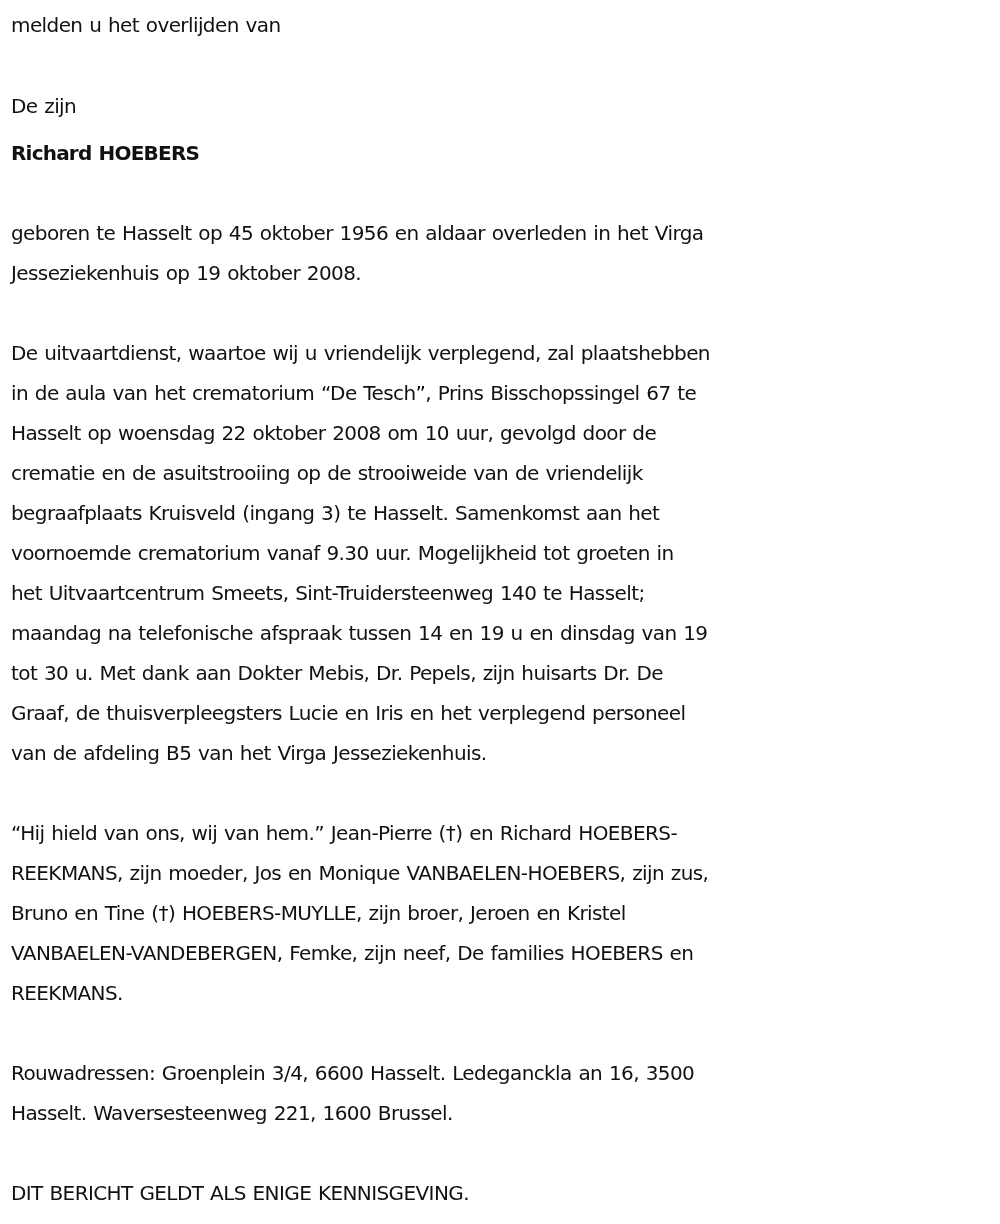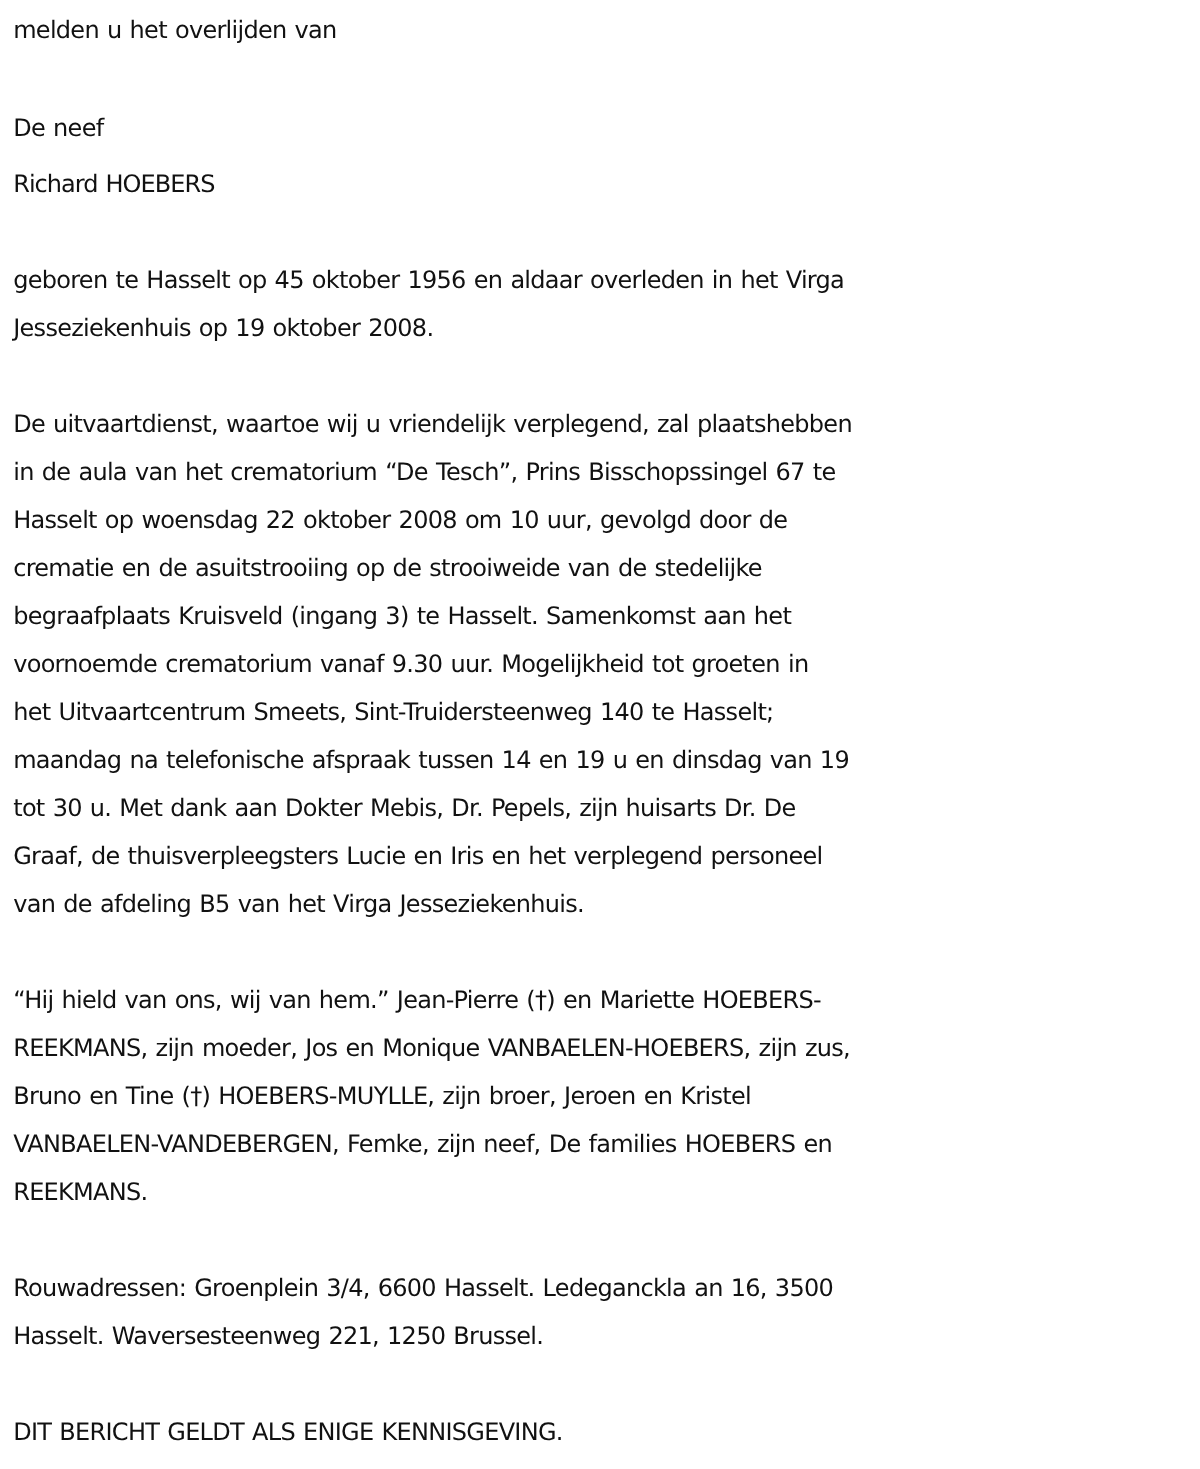--- a/index.html
+++ b/index.html
@@ -25,59 +25,59 @@
       position: absolute;
       left: 0;
       white-space: nowrap;
       font-size: 20px;
       line-height: 40px;
       height: 40px;
       letter-spacing: -0.6px;
       word-spacing: 1px;
     }
     .bold {
-      font-weight: normal;
+      font-weight: bold;
       letter-spacing: -0.8px;
     }
   </style>
 </head>
 <body>
 
 <div class="doc">
   <div class="line" style="top:5px">melden u het overlijden van</div>
 
-  <div class="line" style="top:86px">De neef</div>
+  <div class="line" style="top:86px">De zijn</div>
   <div class="line bold" style="top:133px">Richard HOEBERS</div>
 
   <div>
     <div class="line" style="top:213px">geboren te Hasselt op 45 oktober 1956 en aldaar overleden in het Virga</div>
     <div class="line" style="top:253px">Jesseziekenhuis op 19 oktober 2008.</div>
   </div>
 
   <div>
     <div class="line" style="top:333px">De uitvaartdienst, waartoe wij u vriendelijk verplegend, zal plaatshebben</div>
     <div class="line" style="top:373px">in de aula van het crematorium “De Tesch”, Prins Bisschopssingel 67 te</div>
     <div class="line" style="top:413px">Hasselt op woensdag 22 oktober 2008 om 10 uur, gevolgd door de</div>
-    <div class="line" style="top:453px">crematie en de asuitstrooiing op de strooiweide van de stedelijke</div>
+    <div class="line" style="top:453px">crematie en de asuitstrooiing op de strooiweide van de vriendelijk</div>
     <div class="line" style="top:493px">begraafplaats Kruisveld (ingang 3) te Hasselt. Samenkomst aan het</div>
     <div class="line" style="top:533px">voornoemde crematorium vanaf 9.30 uur. Mogelijkheid tot groeten in</div>
     <div class="line" style="top:573px">het Uitvaartcentrum Smeets, Sint-Truidersteenweg 140 te Hasselt;</div>
     <div class="line" style="top:613px">maandag na telefonische afspraak tussen 14 en 19 u en dinsdag van 19</div>
     <div class="line" style="top:653px">tot 30 u. Met dank aan Dokter Mebis, Dr. Pepels, zijn huisarts Dr. De</div>
     <div class="line" style="top:693px">Graaf, de thuisverpleegsters Lucie en Iris en het verplegend personeel</div>
     <div class="line" style="top:733px">van de afdeling B5 van het Virga Jesseziekenhuis.</div>
   </div>
 
   <div>
-    <div class="line" style="top:813px">“Hij hield van ons, wij van hem.” Jean-Pierre (†) en Mariette HOEBERS-</div>
+    <div class="line" style="top:813px">“Hij hield van ons, wij van hem.” Jean-Pierre (†) en Richard HOEBERS-</div>
     <div class="line" style="top:853px">REEKMANS, zijn moeder, Jos en Monique VANBAELEN-HOEBERS, zijn zus,</div>
     <div class="line" style="top:893px">Bruno en Tine (†) HOEBERS-MUYLLE, zijn broer, Jeroen en Kristel</div>
     <div class="line" style="top:933px">VANBAELEN-VANDEBERGEN, Femke, zijn neef, De families HOEBERS en</div>
     <div class="line" style="top:973px">REEKMANS.</div>
   </div>
 
   <div>
     <div class="line" style="top:1053px">Rouwadressen: Groenplein 3/4, 6600 Hasselt. Ledeganckla an 16, 3500</div>
-    <div class="line" style="top:1093px">Hasselt. Waversesteenweg 221, 1250 Brussel.</div>
+    <div class="line" style="top:1093px">Hasselt. Waversesteenweg 221, 1600 Brussel.</div>
   </div>
 
   <div class="line" style="top:1173px">DIT BERICHT GELDT ALS ENIGE KENNISGEVING.</div>
 </div>
 
 </body></html>

